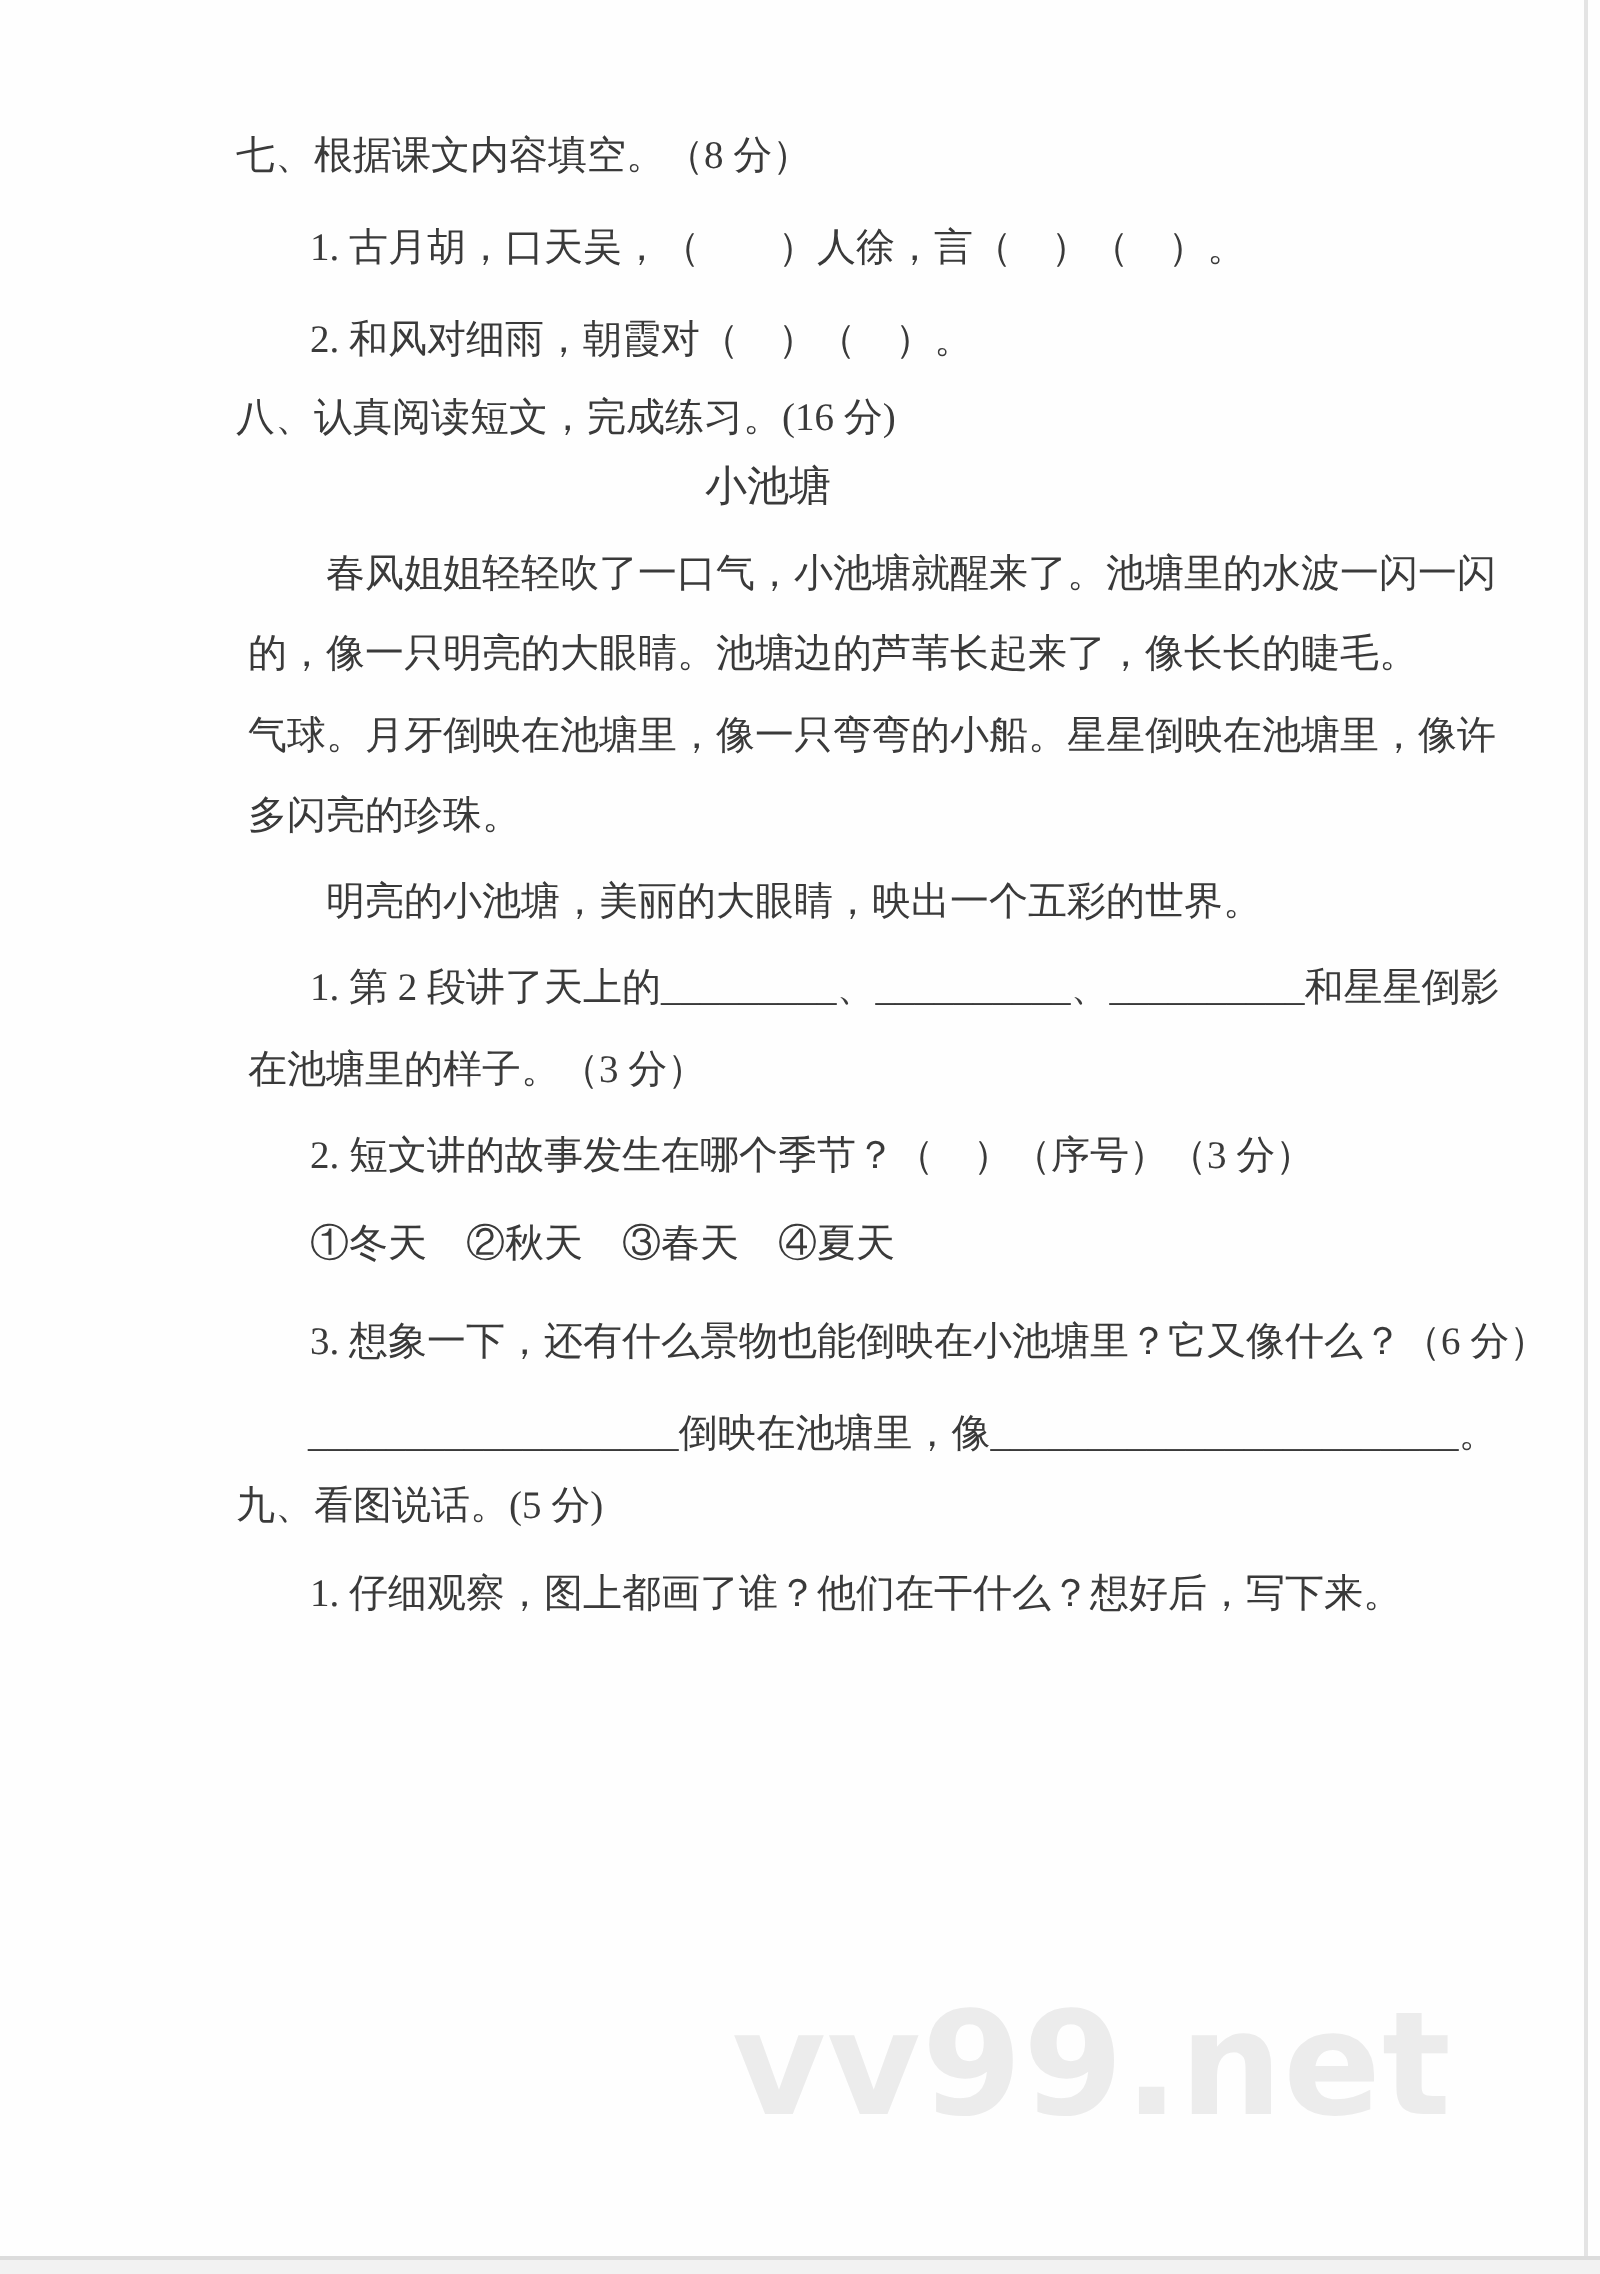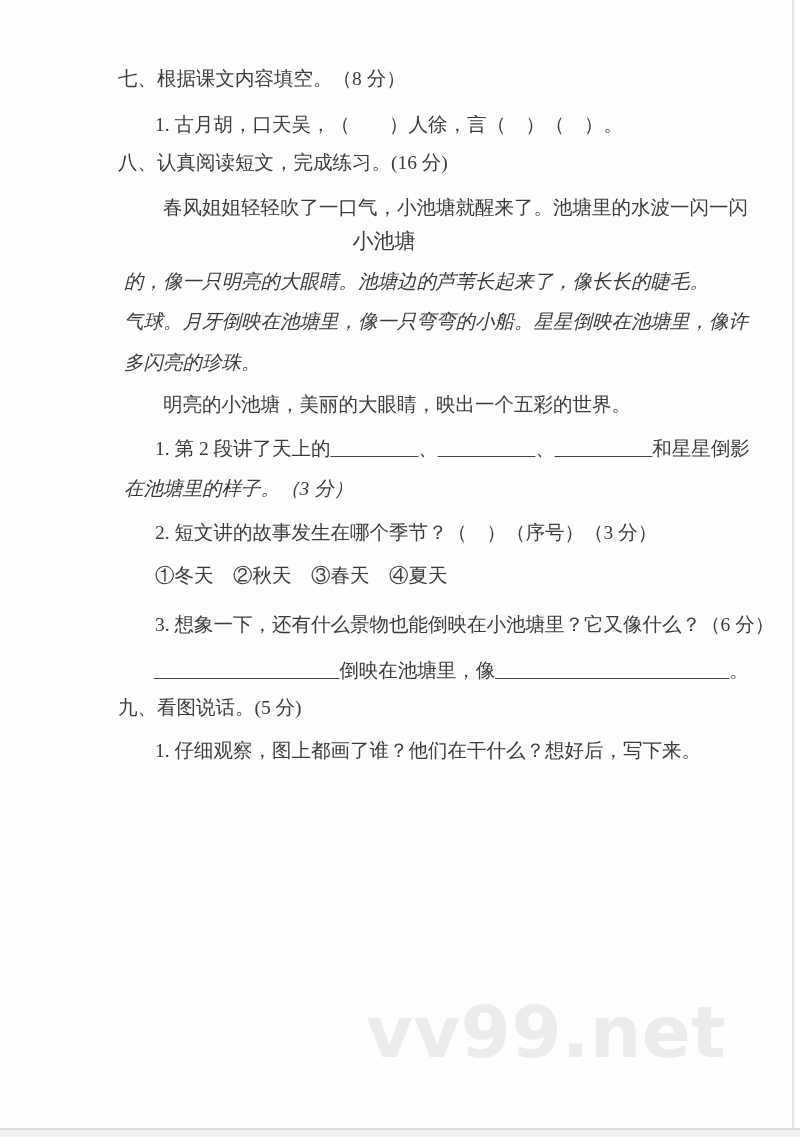--- a/index.html
+++ b/index.html
@@ -20,21 +20,21 @@
     left: 82px; top: 59px;
     width: 630px;
     font-size: 19.5px;
     line-height: 40.5px;
     margin-left: 36px;
   }
   .ln { display: block; white-space: nowrap; }
   .head    { margin-left: 0; }
   .item    { margin-left: 37px; }
   .p-first { margin-left: 45px; }
-  .p-cont  { margin-left: 6px; font-style: italic; }
+  .p-cont  { margin-left: 6px; }
   .answer  { margin-left: 36px; text-align: right; }
   .title-line {
     text-align: center;
     position: relative; left: -49px;
     font-size: 21px;
     white-space: nowrap;
   }
   .watermark {
     position: absolute;
     left: 366px; top: 996px;
@@ -68,27 +68,28 @@
 </head>
 <body>
 
 <div class="page">
   <div class="content">
 
     <div class="ln head" style="margin-top:0">七、根据课文内容填空。（8 分）</div>
 
     <div class="ln item" style="margin-top:5px">1. 古月胡，口天吴，（　　）人徐，言（　）（　）。</div>
 
+    <div class="ln item" style="margin-top:6px">2. 和风对细雨，朝霞对（　）（　）。</div>
 
 
     <div class="ln head" style="margin-top:-2px">八、认真阅读短文，完成练习。(16 分)</div>
 
+    <div class="ln title-line" style="margin-top:-7.5px">小池塘</div>
+
     <div class="ln p-first" style="margin-top:4.5px">春风姐姐轻轻吹了一口气，小池塘就醒来了。池塘里的水波一闪一闪</div>
-
-    <div class="ln title-line" style="margin-top:-7.5px">小池塘</div>
     <div class="ln p-cont">的，像一只明亮的大眼睛。池塘边的芦苇长起来了，像长长的睫毛。</div>
 
     <div class="ln p-cont">气球。月牙倒映在池塘里，像一只弯弯的小船。星星倒映在池塘里，像许</div>
     <div class="ln p-cont">多闪亮的珍珠。</div>
 
     <div class="ln p-first" style="margin-top:2px">明亮的小池塘，美丽的大眼睛，映出一个五彩的世界。</div>
 
     <div class="ln item" style="margin-top:3px">1. 第 2 段讲了天上的_________、__________、__________和星星倒影</div>
     <div class="ln p-cont">在池塘里的样子。（3 分）</div>
 

